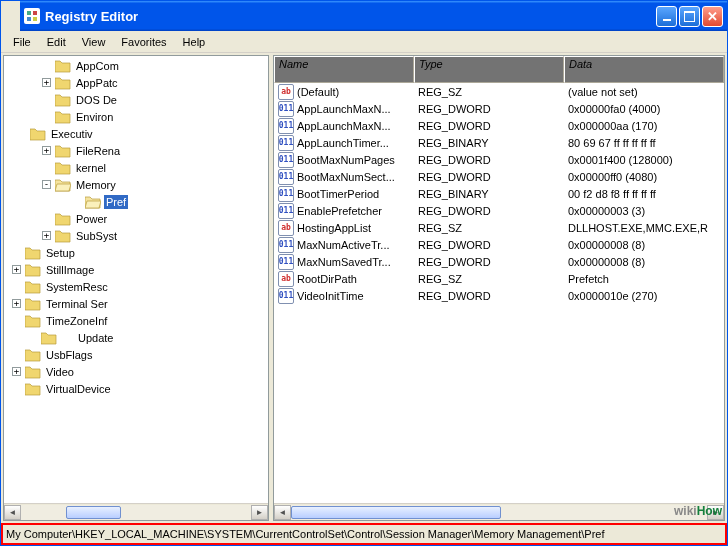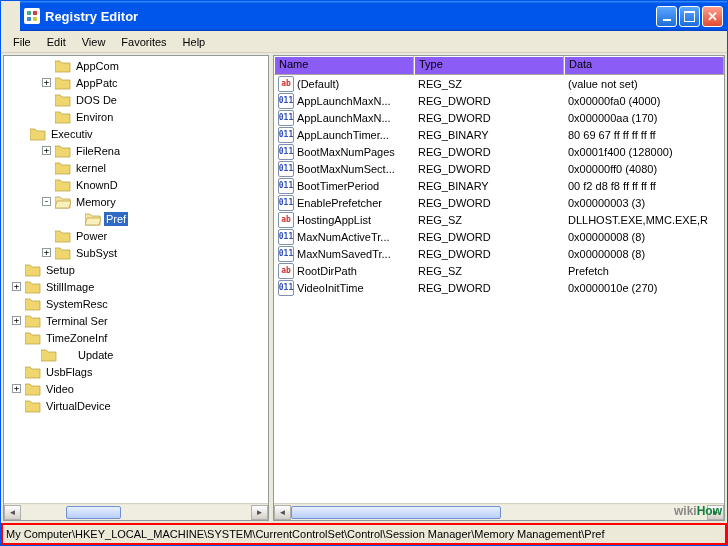--- a/index.html
+++ b/index.html
@@ -124,23 +124,24 @@
 .folder-icon {
   width: 16px; height: 14px;
   margin-right: 3px;
   flex-shrink: 0;
 }
 .folder-icon svg { display: block; }
 .tree-label { padding: 1px 2px; }
 .tree-label.selected { background: #316ac5; color: #fff; }
 
 .list-header {
-  height: 19px;
-  display: flex;
-  background: #8b5cf6;
+  height: 27px;
+  display: flex;
+  background: #737373;
+  font-style: italic;
 }
 .list-header .col {
   border: 1px solid;
   border-color: #fff #aca899 #aca899 #fff;
   padding: 1px 4px;
   font-size: 11px;
   cursor: pointer;
   overflow: hidden;
 }
 .col-name { width: 140px; }
@@ -338,31 +339,20 @@
             <span class="folder-icon">
               <svg width="16" height="14" viewBox="0 0 16 14">
   <path d="M0 2 L5 2 L7 4 L15 4 L15 13 L0 13 Z" fill="#f0d66f" stroke="#b89c3a" stroke-width="0.7"></path>
 
 </svg>
             </span>
             <span class="tree-label">kernel</span>
           </div>
           <div class="tree-item" style="padding-left: 25px;">
             <span class="tree-spacer"></span>
-            <span class="tree-spacer"></span>
-            <span class="folder-icon">
-              <svg width="16" height="14" viewBox="0 0 16 14">
-  <path d="M0 2 L5 2 L7 4 L15 4 L15 13 L0 13 Z" fill="#f0d66f" stroke="#b89c3a" stroke-width="0.7"></path>
-
-</svg>
-            </span>
-            <span class="tree-label">KnownD</span>
-          </div>
-          <div class="tree-item" style="padding-left: 25px;">
-            <span class="tree-spacer"></span>
             <span class="tree-toggle">-</span>
             <span class="folder-icon">
               <svg width="16" height="14" viewBox="0 0 16 14">
   <path d="M0 2 L5 2 L7 4 L15 4 L15 13 L0 13 Z" fill="#f5e39e" stroke="#b89c3a" stroke-width="0.7"></path>
   <path d="M2 6 L16 6 L14 13 L0 13 Z" fill="#faf0bc" stroke="#b89c3a" stroke-width="0.7"></path>
 </svg>
             </span>
             <span class="tree-label">Memory</span>
           </div>
           <div class="tree-item" style="padding-left: 42px;">

